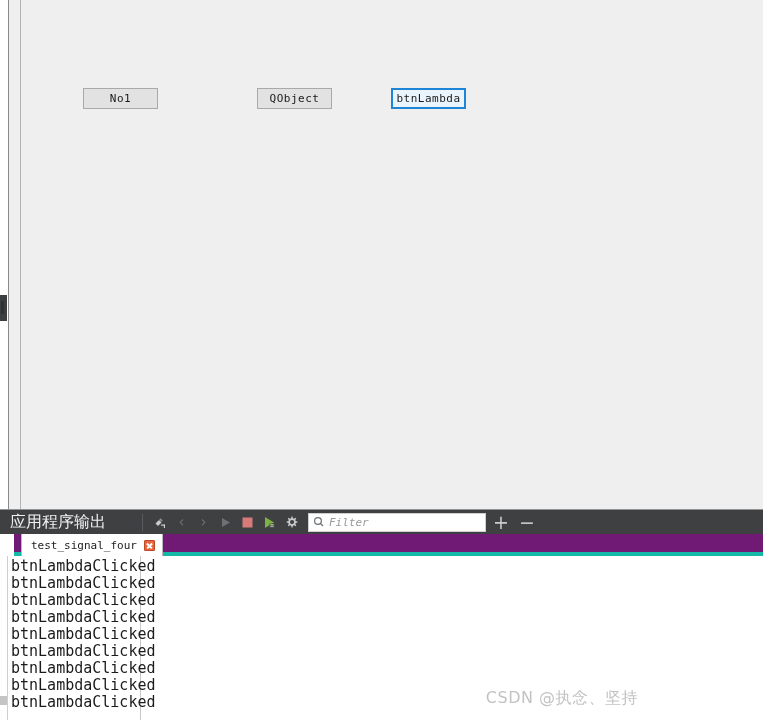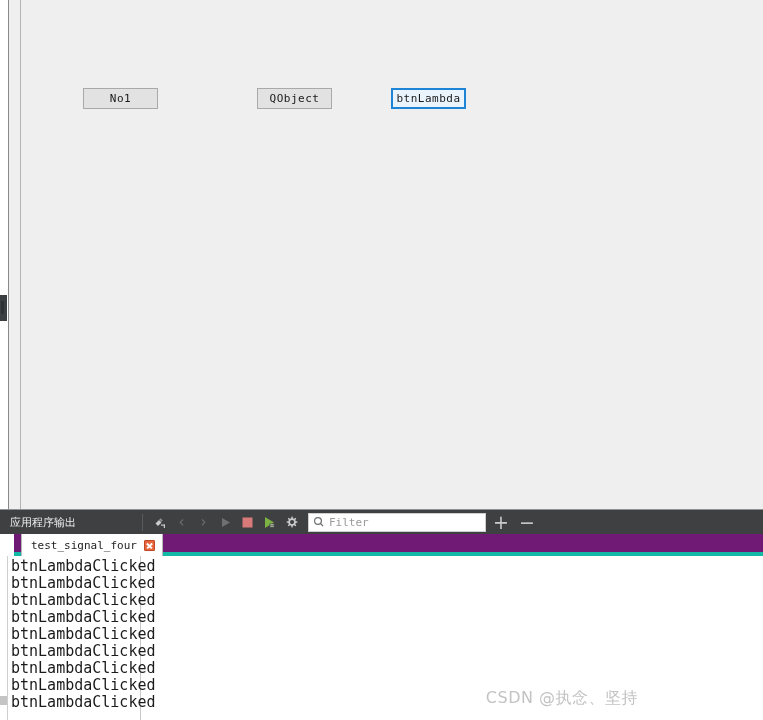--- a/index.html
+++ b/index.html
@@ -102,21 +102,21 @@
     height: 25px;
     background: #3e4042;
     border-top: 1px solid #8f9193;
     box-sizing: border-box;
     display: flex;
     align-items: center;
   }
   .output-title {
     color: #f0f0f0;
     font-family: "DejaVu Sans", sans-serif;
-    font-size: 11px;
+    font-size: 16px;
     padding-left: 10px;
     width: 130px;
     flex: 0 0 auto;
     white-space: nowrap;
   }
   .toolbar-sep {
     width: 1px;
     height: 17px;
     background: #585b5d;
     margin: 0 6px 0 2px;
@@ -145,20 +145,21 @@
     position: relative;
     width: 178px;
     height: 19px;
     background: #ffffff;
     border: 1px solid #cfcfcf;
     box-sizing: border-box;
     display: flex;
     align-items: center;
     margin-left: 5px;
     flex: 0 0 auto;
+    font-style: italic;
   }
   .filter-icon {
     margin-left: 4px;
     margin-right: 4px;
     flex: 0 0 auto;
     display: flex;
   }
   .filter-text {
     font-family: "DejaVu Sans Mono", "Liberation Mono", monospace;
     font-size: 11px;

